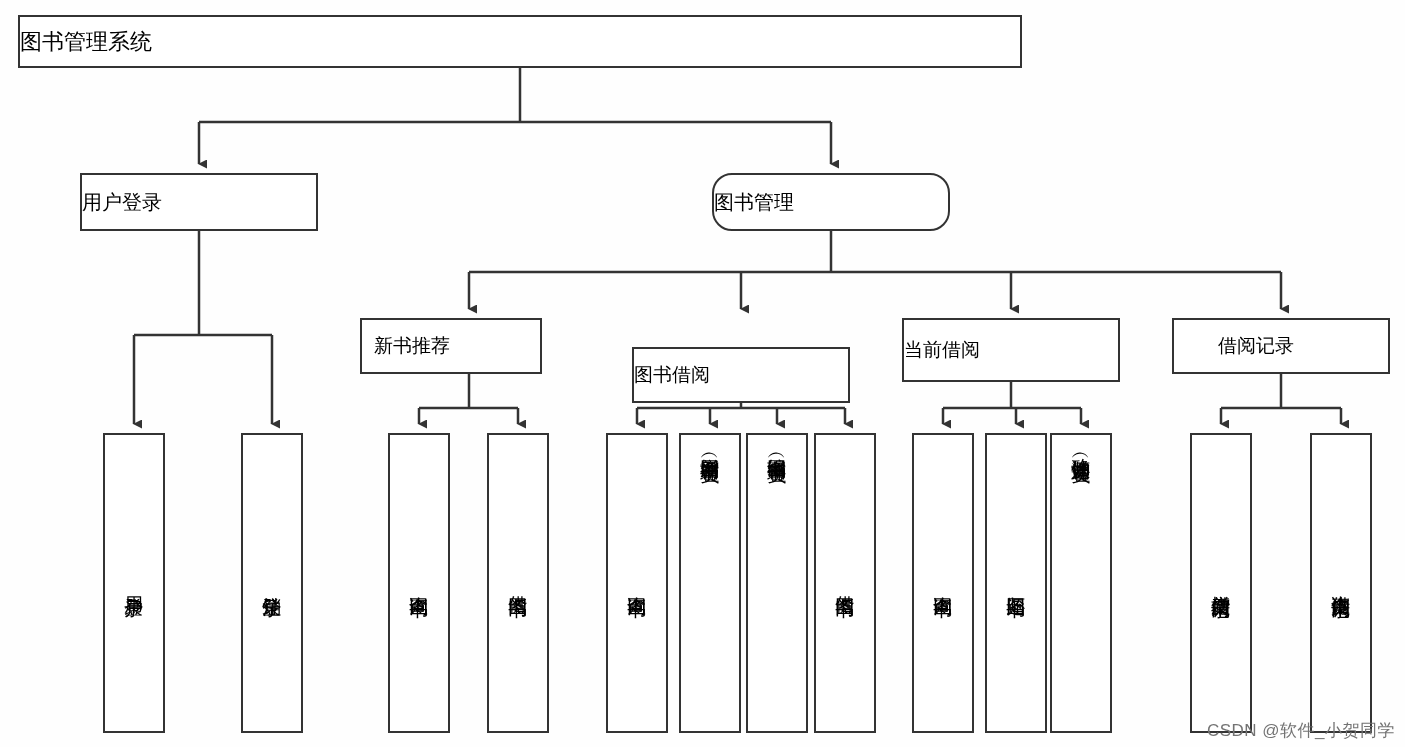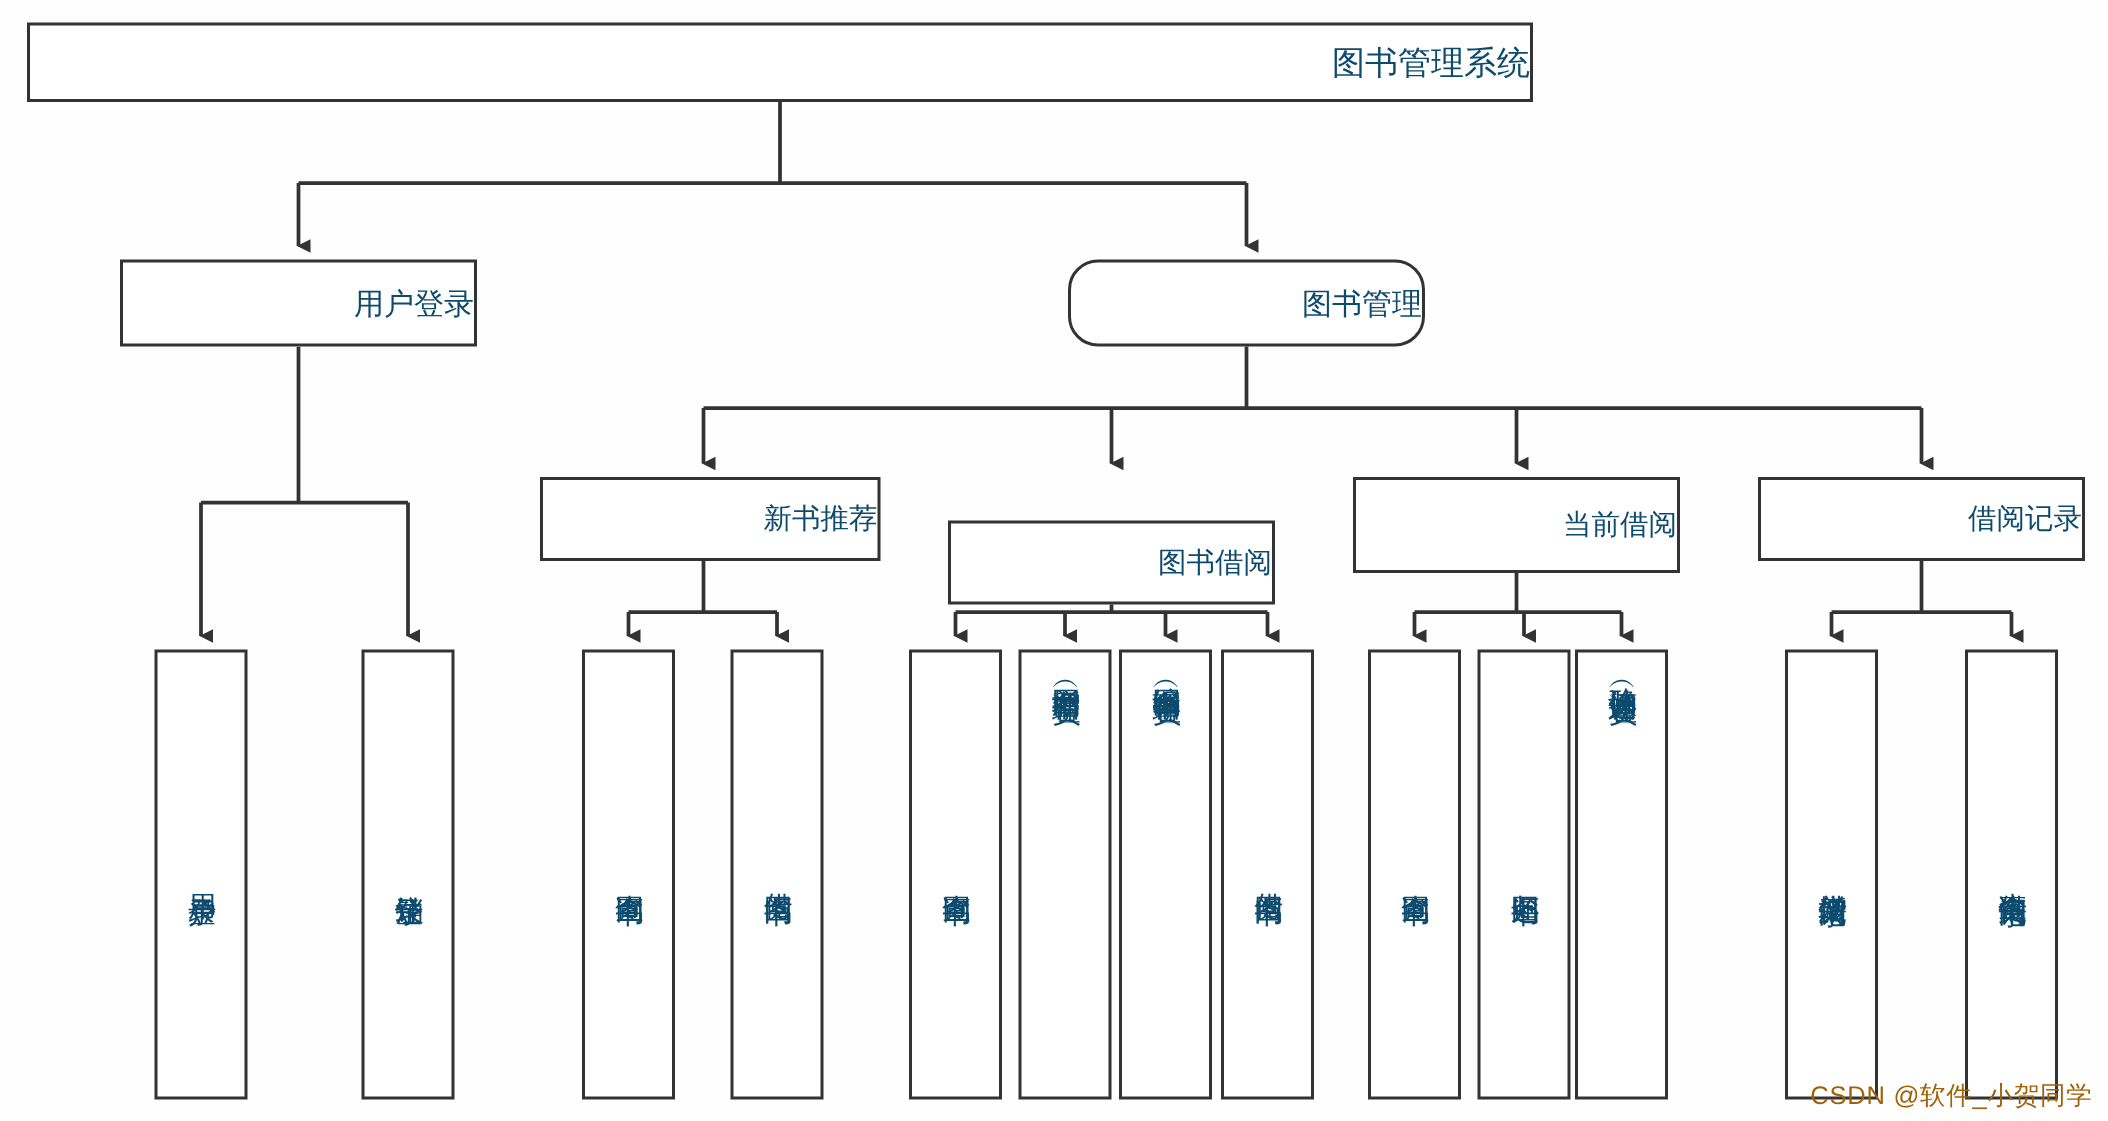--- a/index.html
+++ b/index.html
@@ -26,22 +26,22 @@
     height: 747px;
     pointer-events: none;
   }
   .node {
     position: absolute;
     box-sizing: border-box;
     background: #ffffff;
     border: 2px solid #333333;
     display: flex;
     align-items: center;
-    justify-content: flex-end;
-    color: #0c4a6e;
+    justify-content: flex-start;
+    color: #000000;
   }
   .node.root {
     font-size: 22px;
   }
   .node.lvl1 {
     font-size: 20px;
   }
   .node.lvl2 {
     font-size: 19px;
   }
@@ -67,21 +67,21 @@
     height: 100%;
   }
   .leafinner.mid {
     align-items: center;
   }
   .watermark {
     position: absolute;
     right: 10px;
     bottom: 5px;
     font-size: 17px;
-    color: #a16207;
+    color: #737373;
     white-space: nowrap;
     letter-spacing: 0.5px;
   }
 </style>
 </head>
 <body>
 
 <div id="canvas">
 
   <svg class="wires" viewBox="0 0 1405 747">
@@ -130,21 +130,21 @@
   <div id="nodes-layer">
       <div class="node root" style="left: 18px; top: 15px; width: 1004px; height: 53px;">
         <span>图书管理系统</span>
       </div>
       <div class="node lvl1" style="left: 80px; top: 173px; width: 238px; height: 58px;">
         <span>用户登录</span>
       </div>
       <div class="node lvl1" style="left: 712px; top: 173px; width: 238px; height: 58px; border-radius: 20px;">
         <span>图书管理</span>
       </div>
-      <div class="node lvl2" style="left: 360px; top: 318px; width: 227px; height: 56px;">
+      <div class="node lvl2" style="left: 360px; top: 318px; width: 182px; height: 56px; padding-left: 12px;">
         <span>新书推荐</span>
       </div>
       <div class="node lvl2" style="left: 632px; top: 318px; width: 218px; height: 56px; margin-top: 29px;">
         <span>图书借阅</span>
       </div>
       <div class="node lvl2" style="left: 902px; top: 318px; width: 218px; height: 64px;">
         <span>当前借阅</span>
       </div>
       <div class="node lvl2" style="left: 1172px; top: 318px; width: 218px; height: 56px; padding-left: 44px;">
         <span>借阅记录</span>

